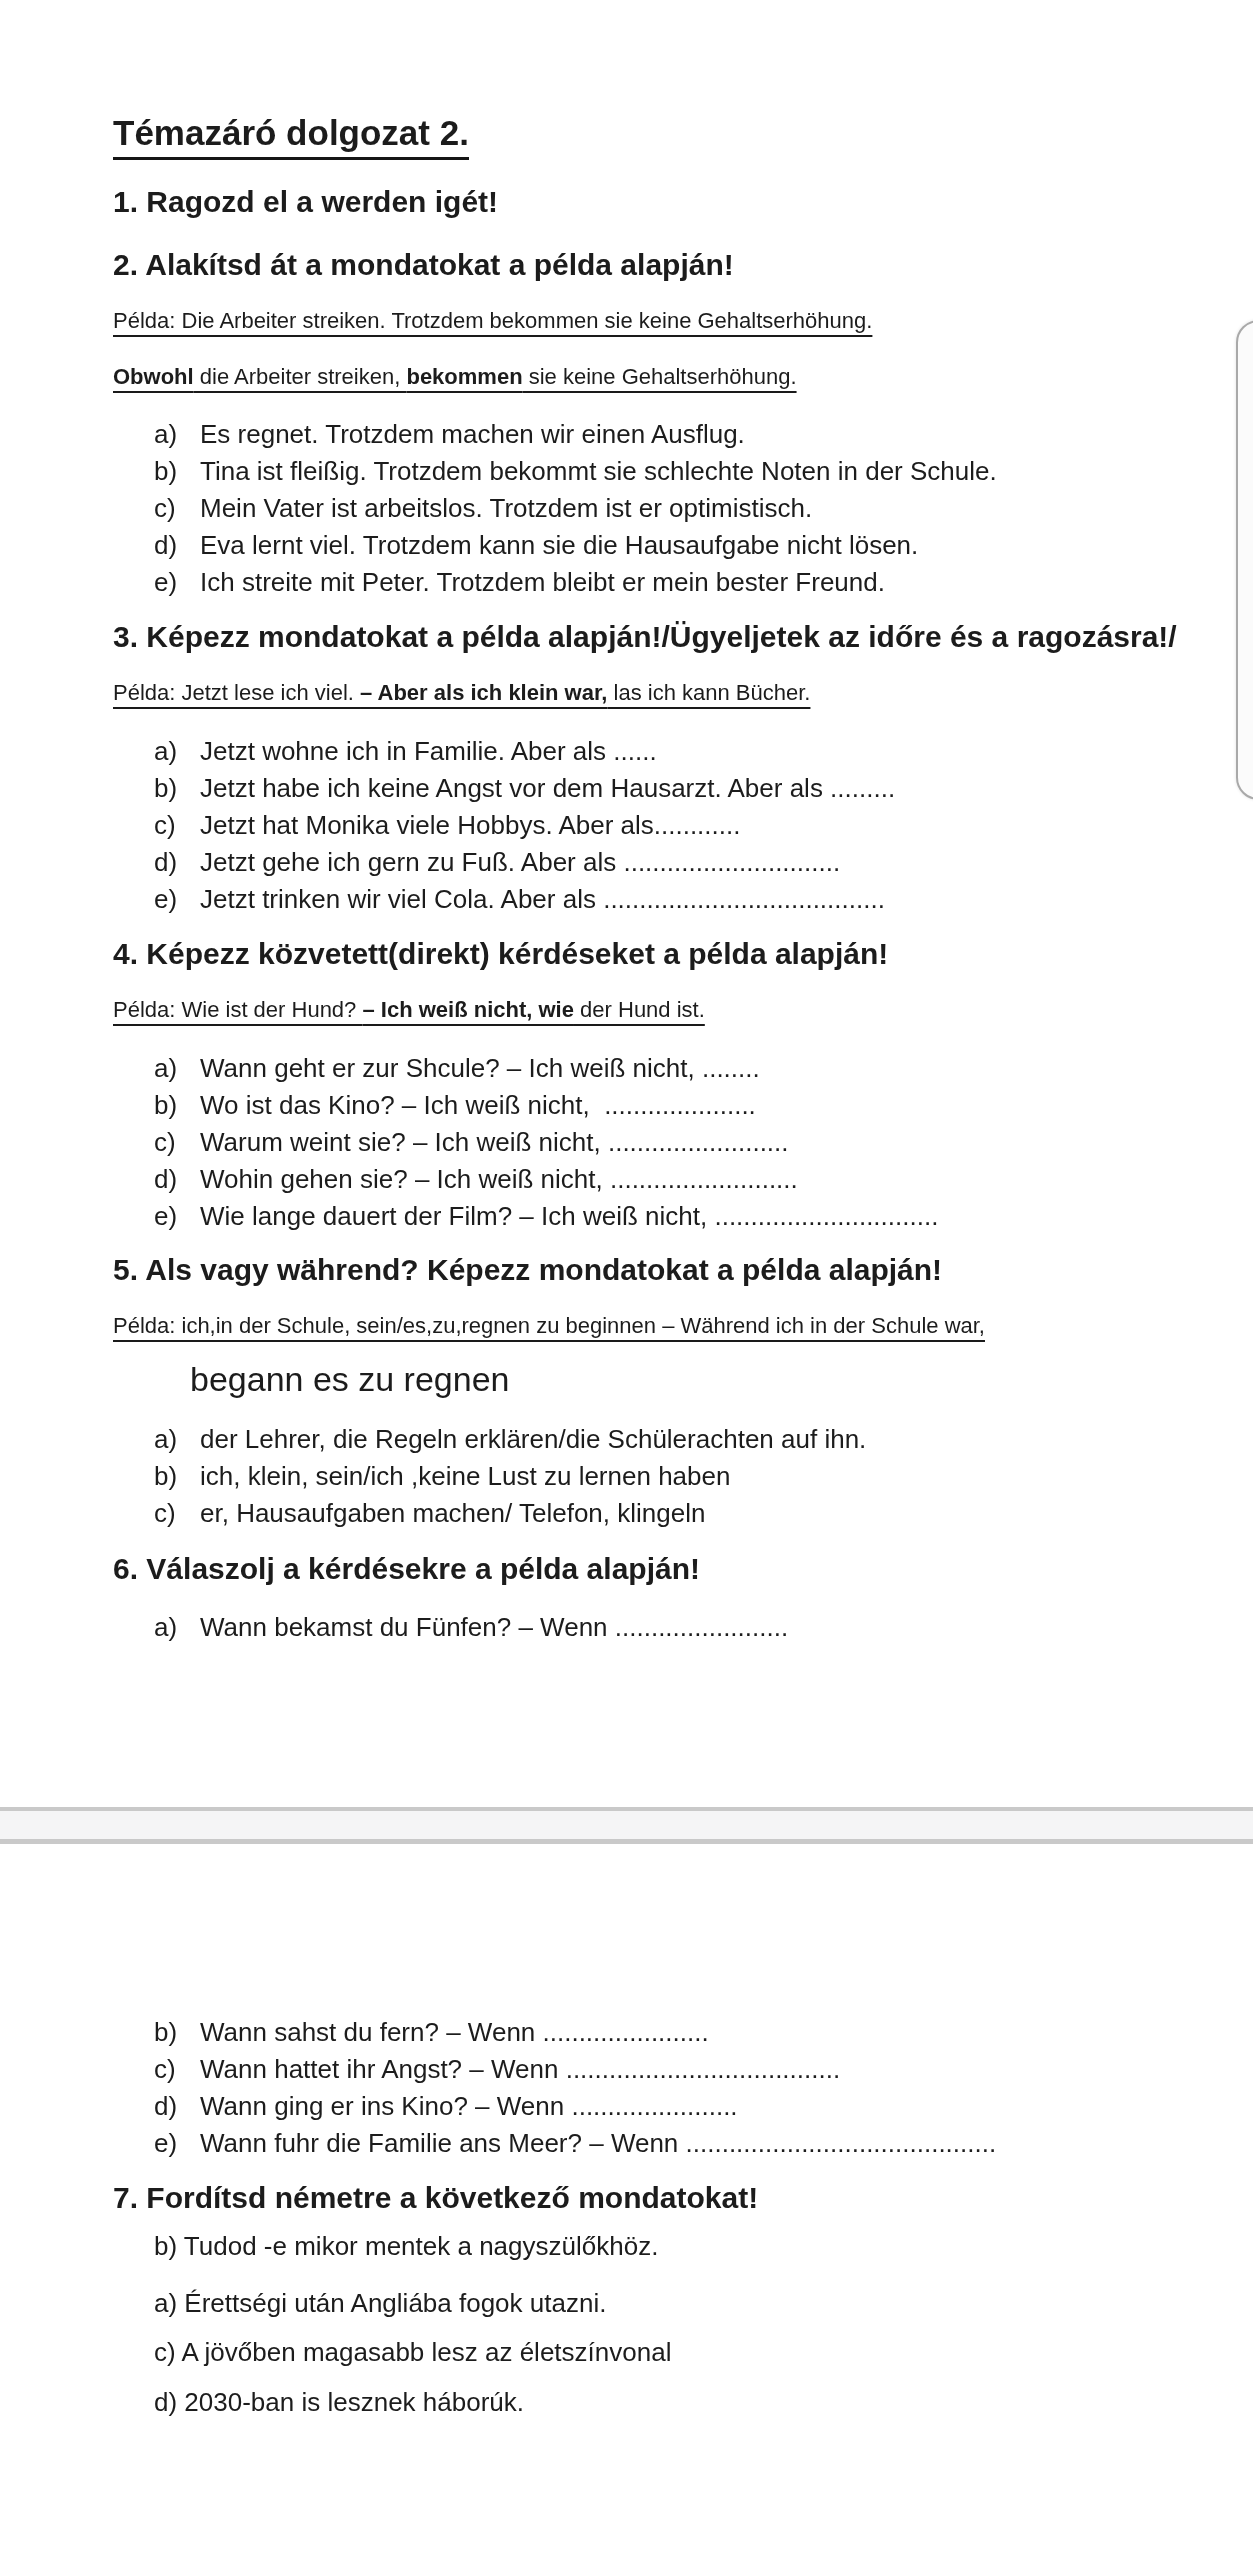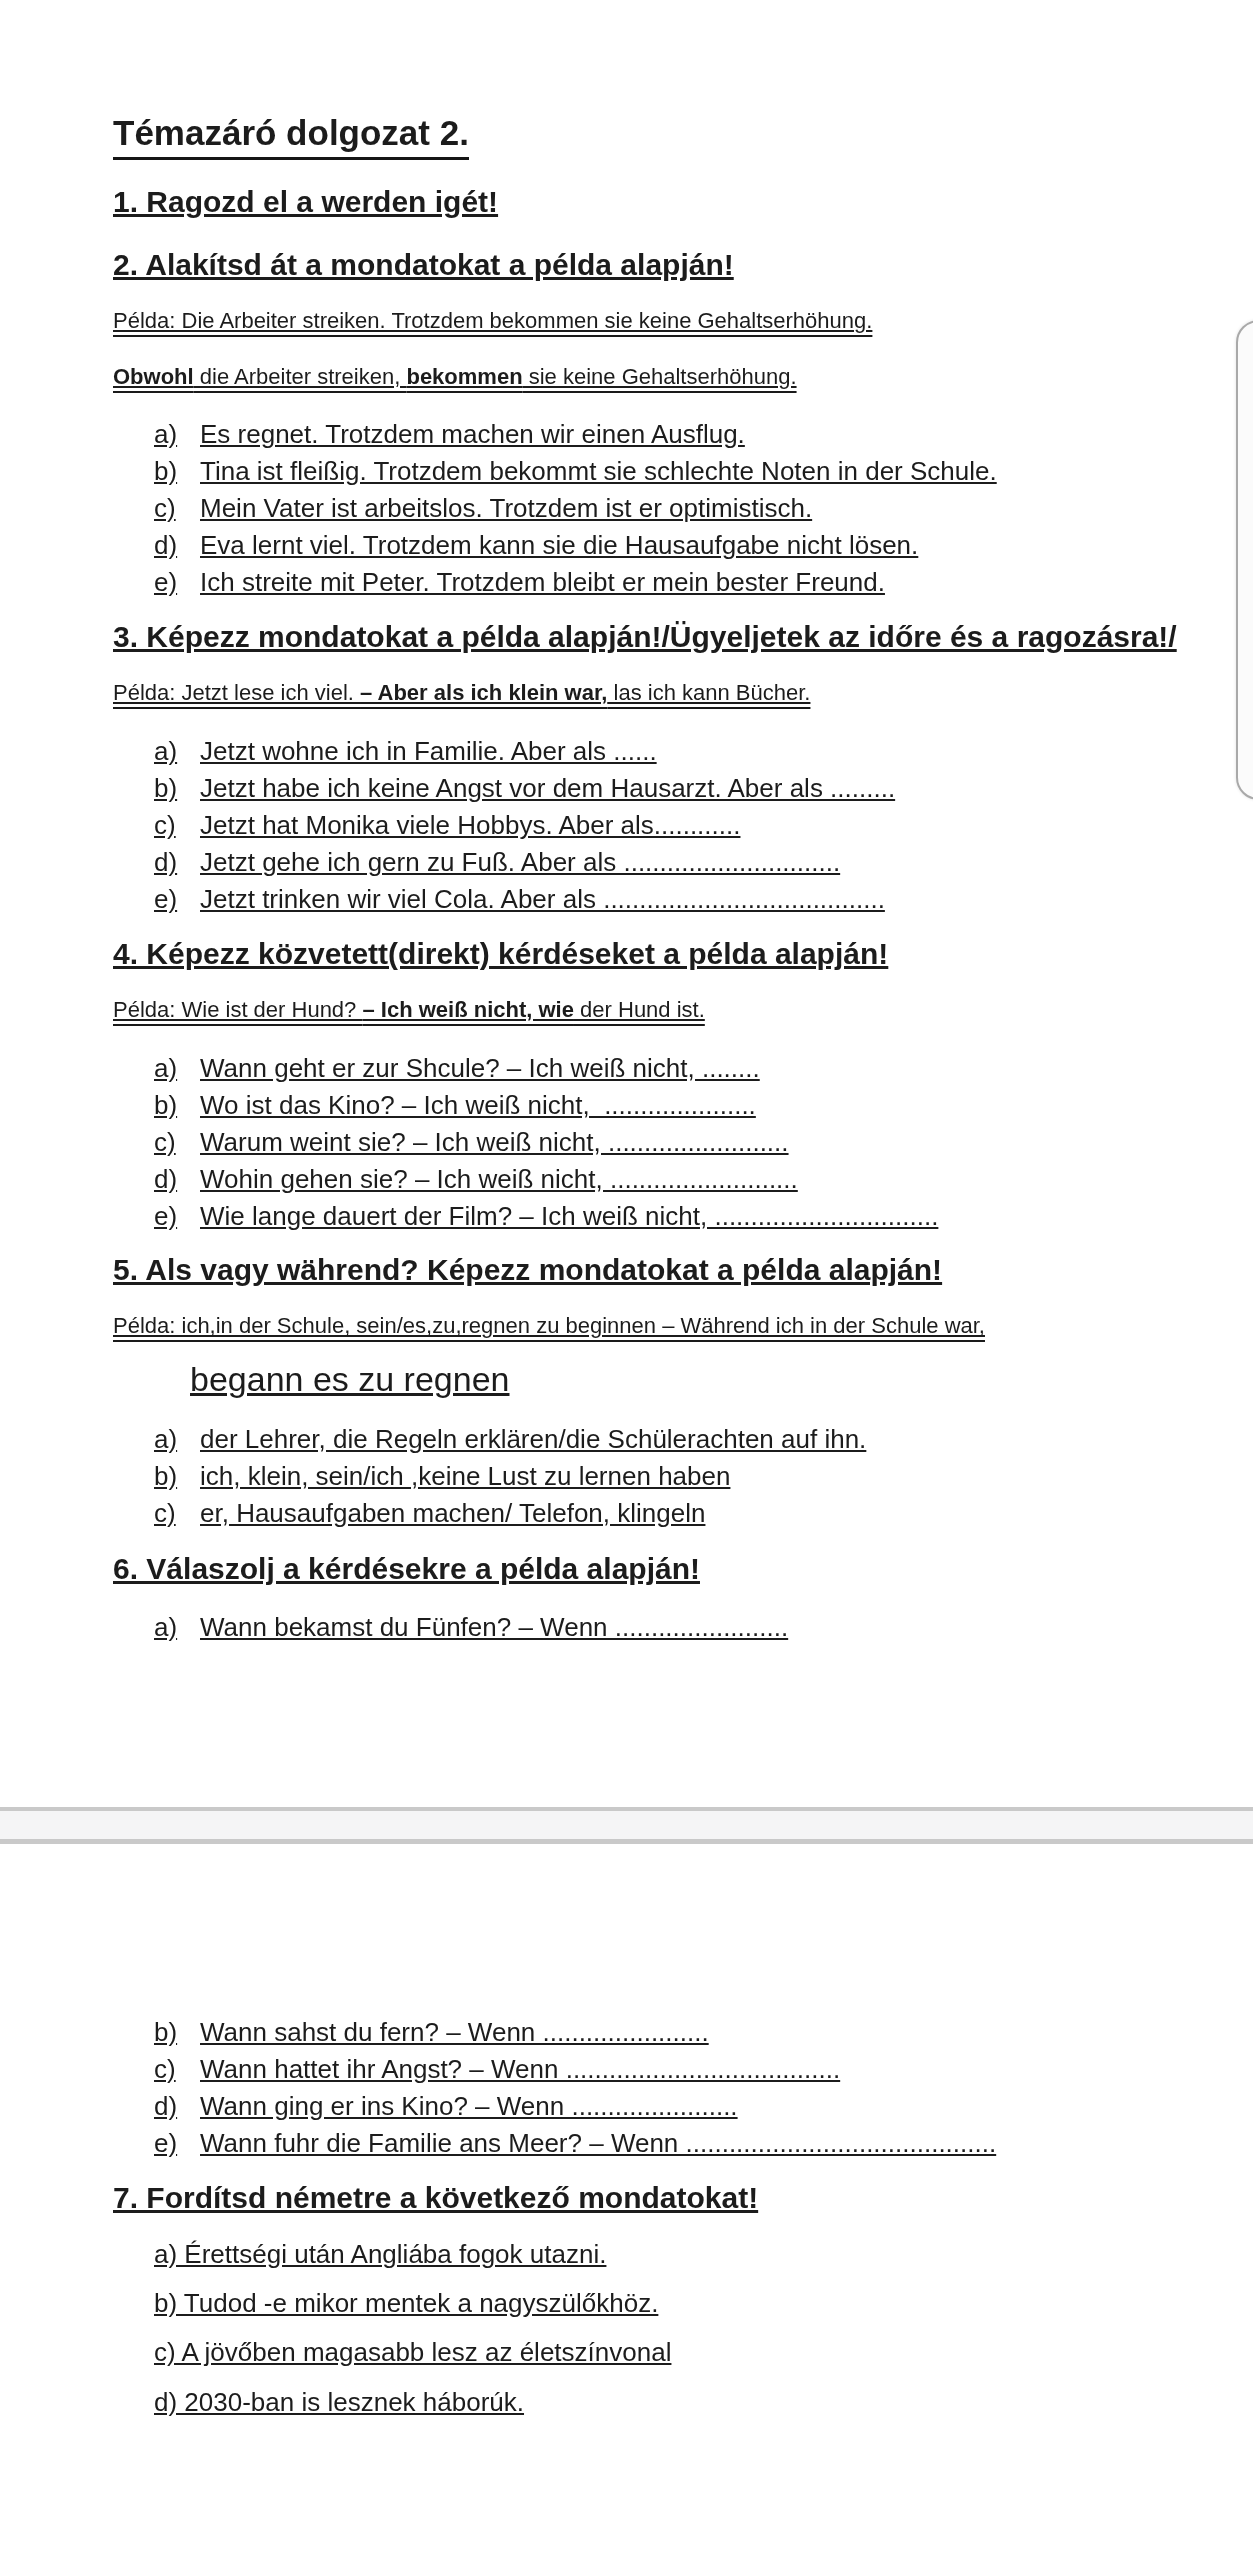--- a/index.html
+++ b/index.html
@@ -5,21 +5,21 @@
   html, body { margin:0; padding:0; }
   body {
     width:1253px; height:2576px;
     background:#ffffff;
     overflow:hidden;
     position:relative;
     font-family:"Liberation Sans", "DejaVu Sans", sans-serif;
     color:#1c1c1c;
     -webkit-font-smoothing:antialiased;
   }
-  .viewer { position:relative; width:1253px; height:2576px;text-decoration:underline; }
+  .viewer { position:relative; width:1253px; height:2576px; }
 
   .content { padding-left:113px; padding-right:8.7px; }
   .content1 { padding-top:112px; }
   .content2 { padding-top:170px; }
 
   .doc-title {
     font-size:35px; font-weight:bold; line-height:42px; white-space:nowrap;
   }
   .doc-title .t-u {
     border-bottom:3.5px solid #151515; padding-bottom:2.6px; display:inline-block;
@@ -250,22 +250,22 @@
           <span class="li-text">Wann ging er ins Kino? – Wenn .......................</span>
         </div>
       <div class="li">
           <span class="li-marker">e)</span>
           <span class="li-text">Wann fuhr die Familie ans Meer? – Wenn ...........................................</span>
         </div>
     </div>
 
     <div class="h mt-h7">7. Fordítsd németre a következő mondatokat!</div>
 
+    <div class="p7 mt-p7">b) Tudod -e mikor mentek a nagyszülőkhöz.</div>
     <div class="p7 mt-p7a">a) Érettségi után Angliába fogok utazni.</div>
-    <div class="p7 mt-p7">b) Tudod -e mikor mentek a nagyszülőkhöz.</div>
     <div class="p7 mt-p7">c) A jövőben magasabb lesz az életszínvonal</div>
     <div class="p7 mt-p7">d) 2030-ban is lesznek háborúk.</div>
 
   </div>
 
   <div class="scroll-thumb"></div>
 
 </div>
 
 

